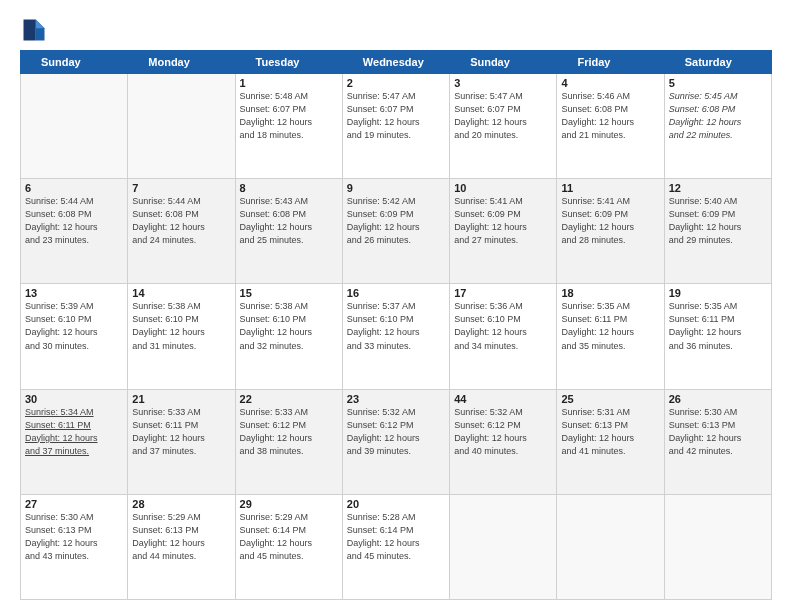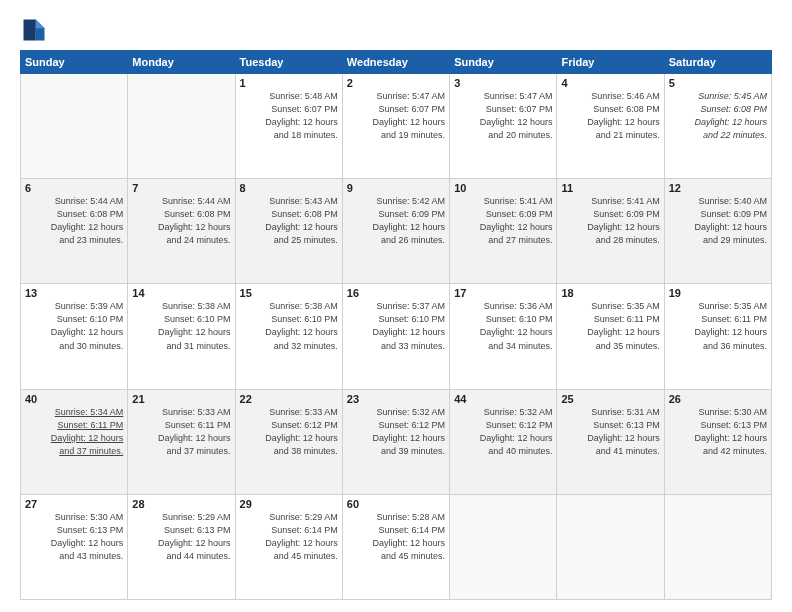--- a/index.html
+++ b/index.html
@@ -66,21 +66,21 @@
       border: 1px solid #ccc;
       border-collapse: collapse;
       width: 100%;
       table-layout: fixed;
     }
     .calendar th {
       background: #1a5fa8;
       color: #fff;
       font-size: 11px;
       font-weight: bold;
-      padding: 5px 4px;
+      padding: 5px 20px;
       text-align: left;
       border: 1px solid #1a5fa8;
     }
     .calendar td {
       border: 1px solid #d0d0d0;
       vertical-align: top;
       padding: 3px 4px;
       font-size: 9.5px;
       color: #333;
       background: #fff;
@@ -93,21 +93,20 @@
       font-size: 11px;
       font-weight: bold;
       color: #222;
       display: block;
       margin-bottom: 1px;
     }
     .day-info {
       font-size: 9px;
       color: #444;
       line-height: 1.45;
-      text-align: right;
     }
     .row-shade td {
       background: #f2f2f2;
     }
   </style>
 </head>
 <body>
 
 <div class="page">
   <div class="header">
@@ -277,21 +276,21 @@
           <td>
             <span class="day-num">19</span>
             <div class="day-info" style="white-space: pre-line;">Sunrise: 5:35 AM
 Sunset: 6:11 PM
 Daylight: 12 hours
 and 36 minutes.</div>
           </td>
         </tr>
         <tr class="row-shade">
           <td>
-            <span class="day-num">40</span>
+            <span class="day-num">30</span>
             <div class="day-info" style="white-space: pre-line; text-decoration: underline;">Sunrise: 5:34 AM
 Sunset: 6:11 PM
 Daylight: 12 hours
 and 37 minutes.</div>
           </td>
           <td>
             <span class="day-num">21</span>
             <div class="day-info" style="white-space: pre-line;">Sunrise: 5:33 AM
 Sunset: 6:11 PM
 Daylight: 12 hours
@@ -349,21 +348,21 @@
 and 44 minutes.</div>
           </td>
           <td>
             <span class="day-num">29</span>
             <div class="day-info" style="white-space: pre-line;">Sunrise: 5:29 AM
 Sunset: 6:14 PM
 Daylight: 12 hours
 and 45 minutes.</div>
           </td>
           <td>
-            <span class="day-num">60</span>
+            <span class="day-num">20</span>
             <div class="day-info" style="white-space: pre-line;">Sunrise: 5:28 AM
 Sunset: 6:14 PM
 Daylight: 12 hours
 and 45 minutes.</div>
           </td>
           <td class="empty"></td>
           <td class="empty"></td>
           <td class="empty"></td>
         </tr>
       </tbody>

